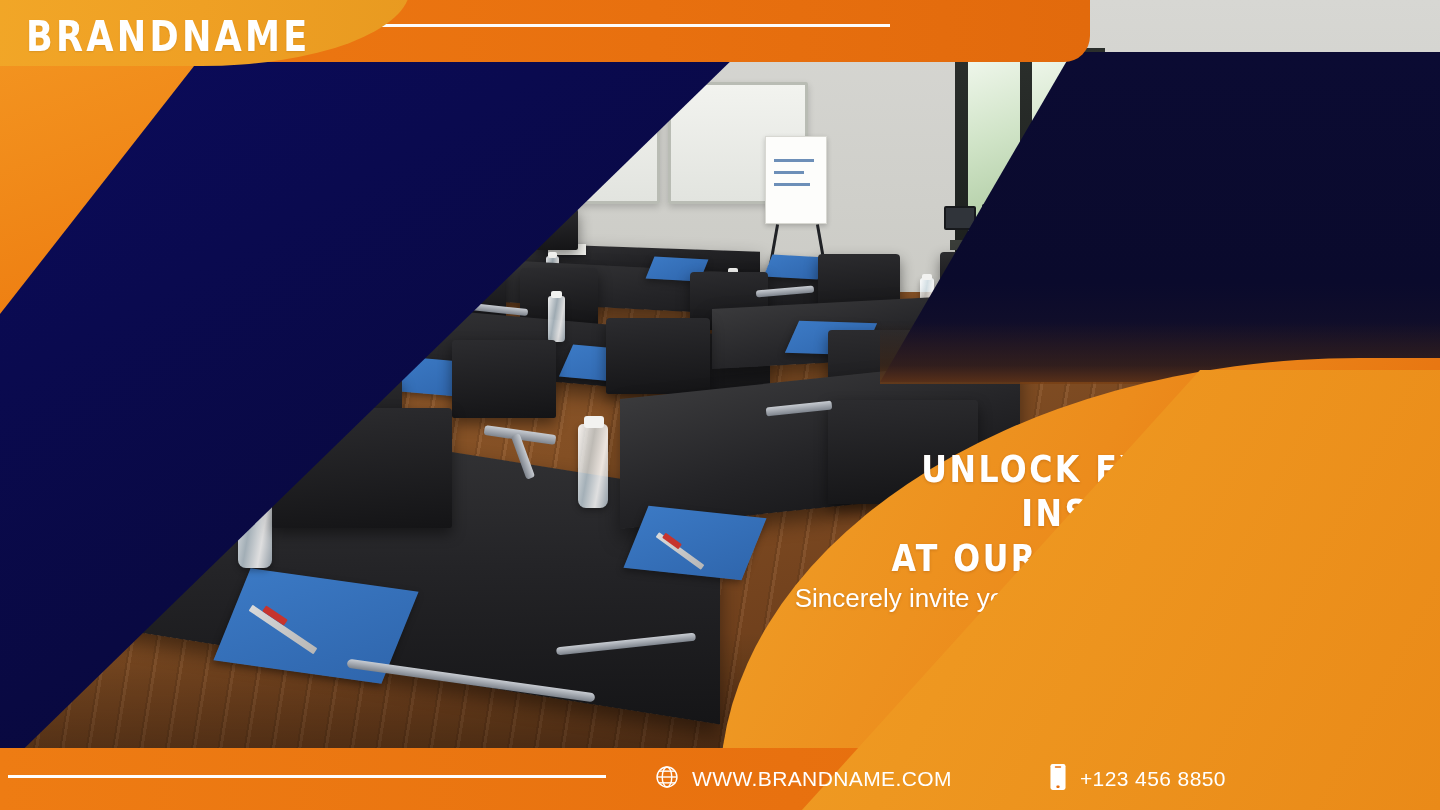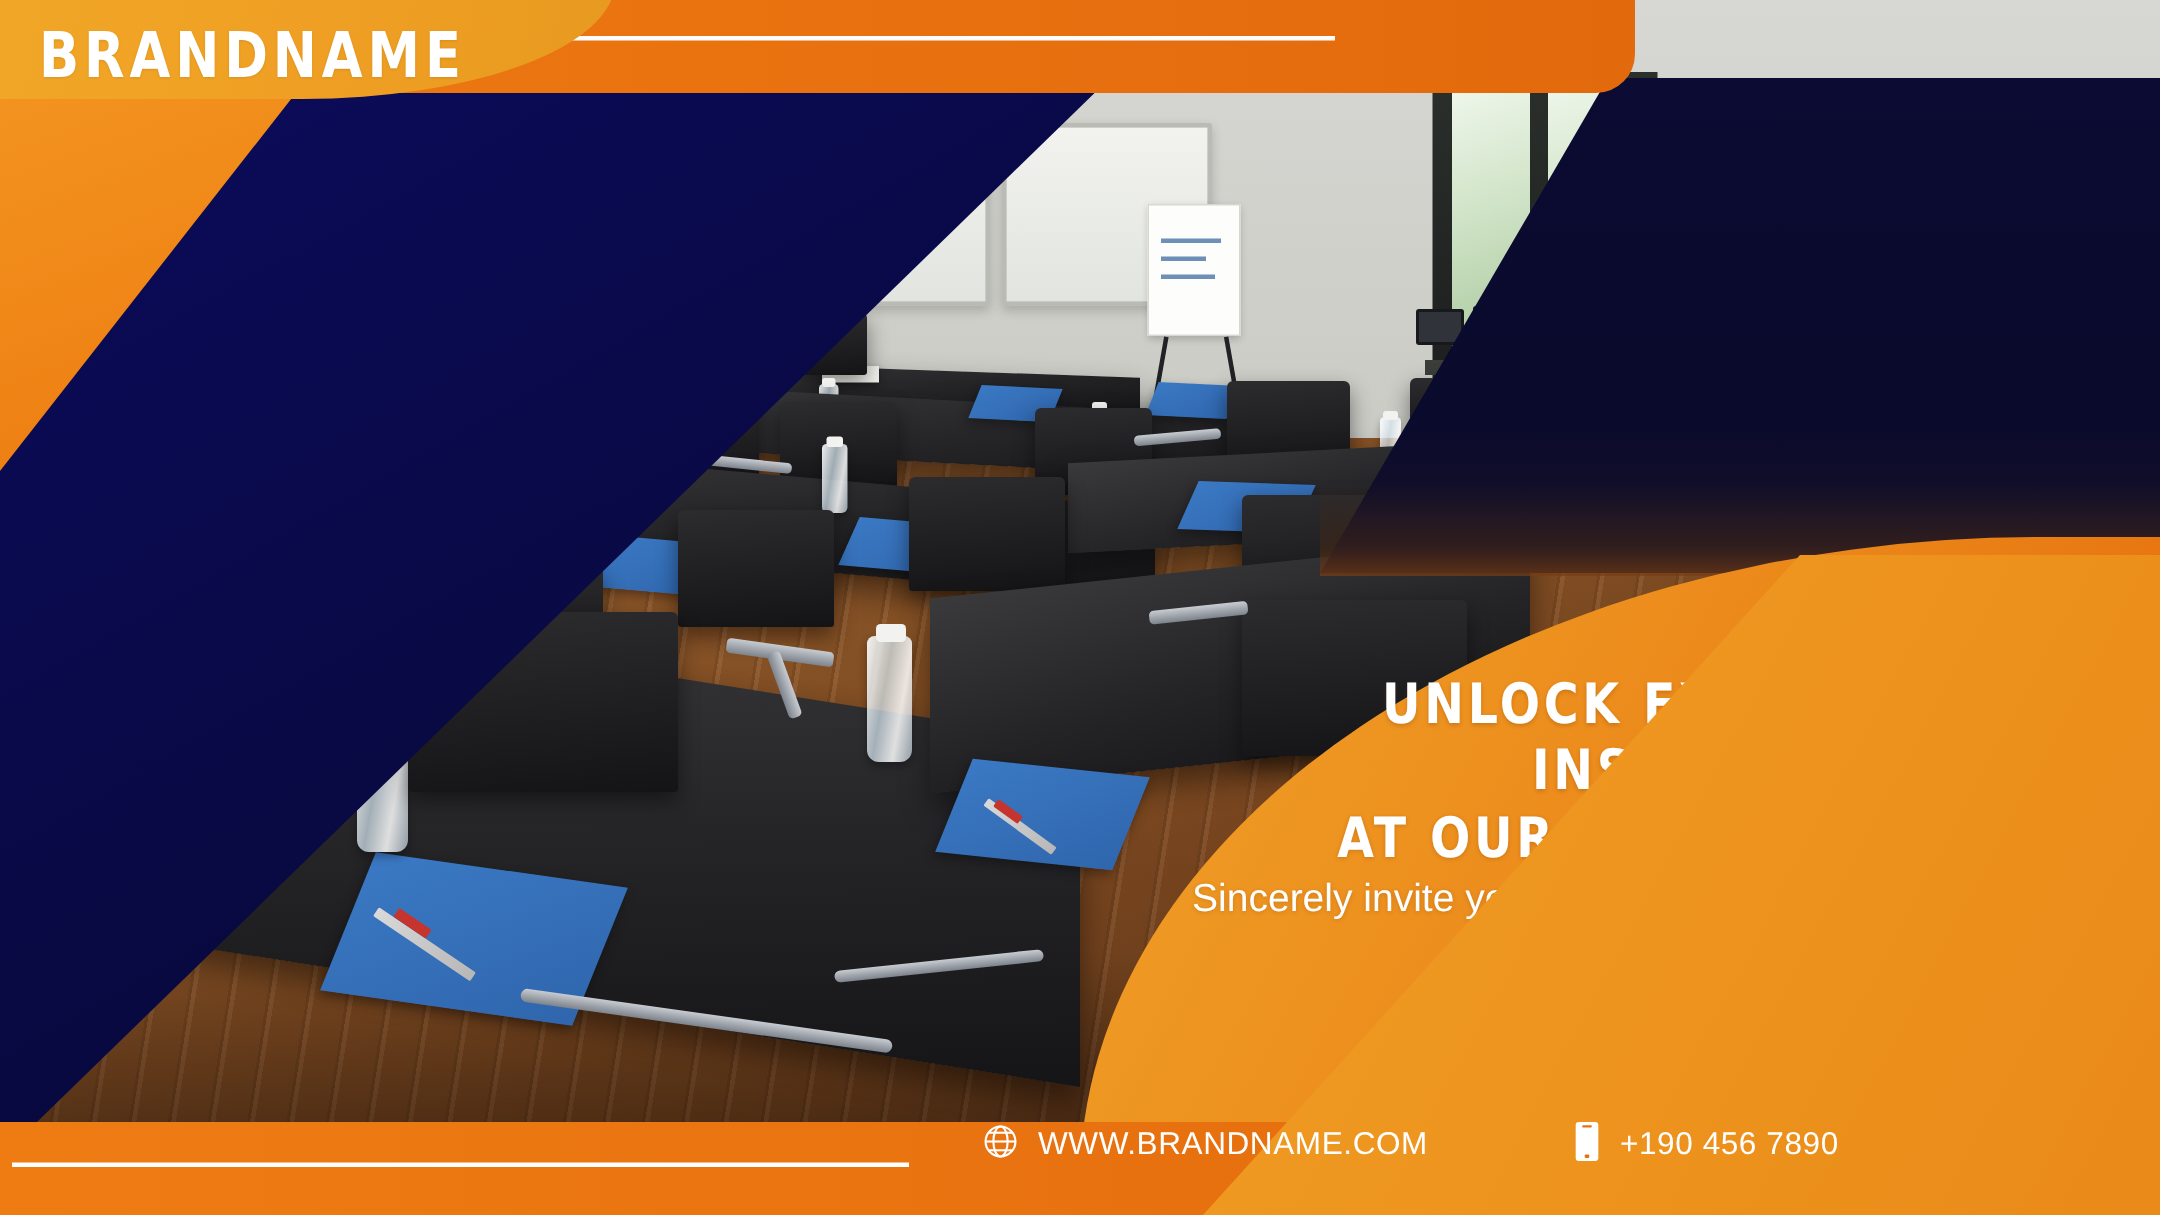--- a/index.html
+++ b/index.html
@@ -179,21 +179,21 @@
     position:absolute; left:0; bottom:0; width:1440px; height:62px;
     background:linear-gradient(90deg,#EE7C13 0%,#E8710F 55%,#E2680B 100%);
   }
   .footer-line{ position:absolute; left:8px; bottom:32px; width:598px; height:3px; background:#fff; }
   .footer-wedge{
     position:absolute; right:0; bottom:0; width:900px; height:440px;
     background:linear-gradient(118deg,#F2A52A 0%,#EE9720 50%,#EA8A18 100%);
     clip-path:polygon(262px 100%, 660px 0, 100% 0, 100% 100%);
   }
   .footer-contacts{
-    position:absolute; right:0; bottom:16px; width:800px; height:62px;
+    position:absolute; right:0; bottom:0; width:800px; height:62px;
     display:flex; align-items:center; justify-content:flex-start; gap:96px;
     padding-left:14px;
   }
   .contact{ display:flex; align-items:center; gap:12px; color:#fff; }
   .contact-text{ font-size:21px; letter-spacing:.4px; font-family:"Liberation Sans",sans-serif; }
 
   .ico{ display:block; }
 </style>
 </head>
 <body>
@@ -397,18 +397,18 @@
       </div>
 
       <div class="contact">
         <span class="ico">
           <svg width="20" height="28" viewBox="0 0 16 26">
             <rect x="1" y="1" width="14" height="24" rx="2" fill="#fff"></rect>
             <rect x="5" y="3" width="6" height="1.4" rx="0.7" fill="#E8700F"></rect>
             <rect x="6.6" y="21" width="2.8" height="2.2" rx="0.6" fill="#E8700F"></rect>
           </svg>
         </span>
-        <span class="contact-text">+190 456 7890</span>
+        <span class="contact-text">+123 456 8850</span>
       </div>
     </div>
 
   </div>
 </div>
 
 </body></html>

